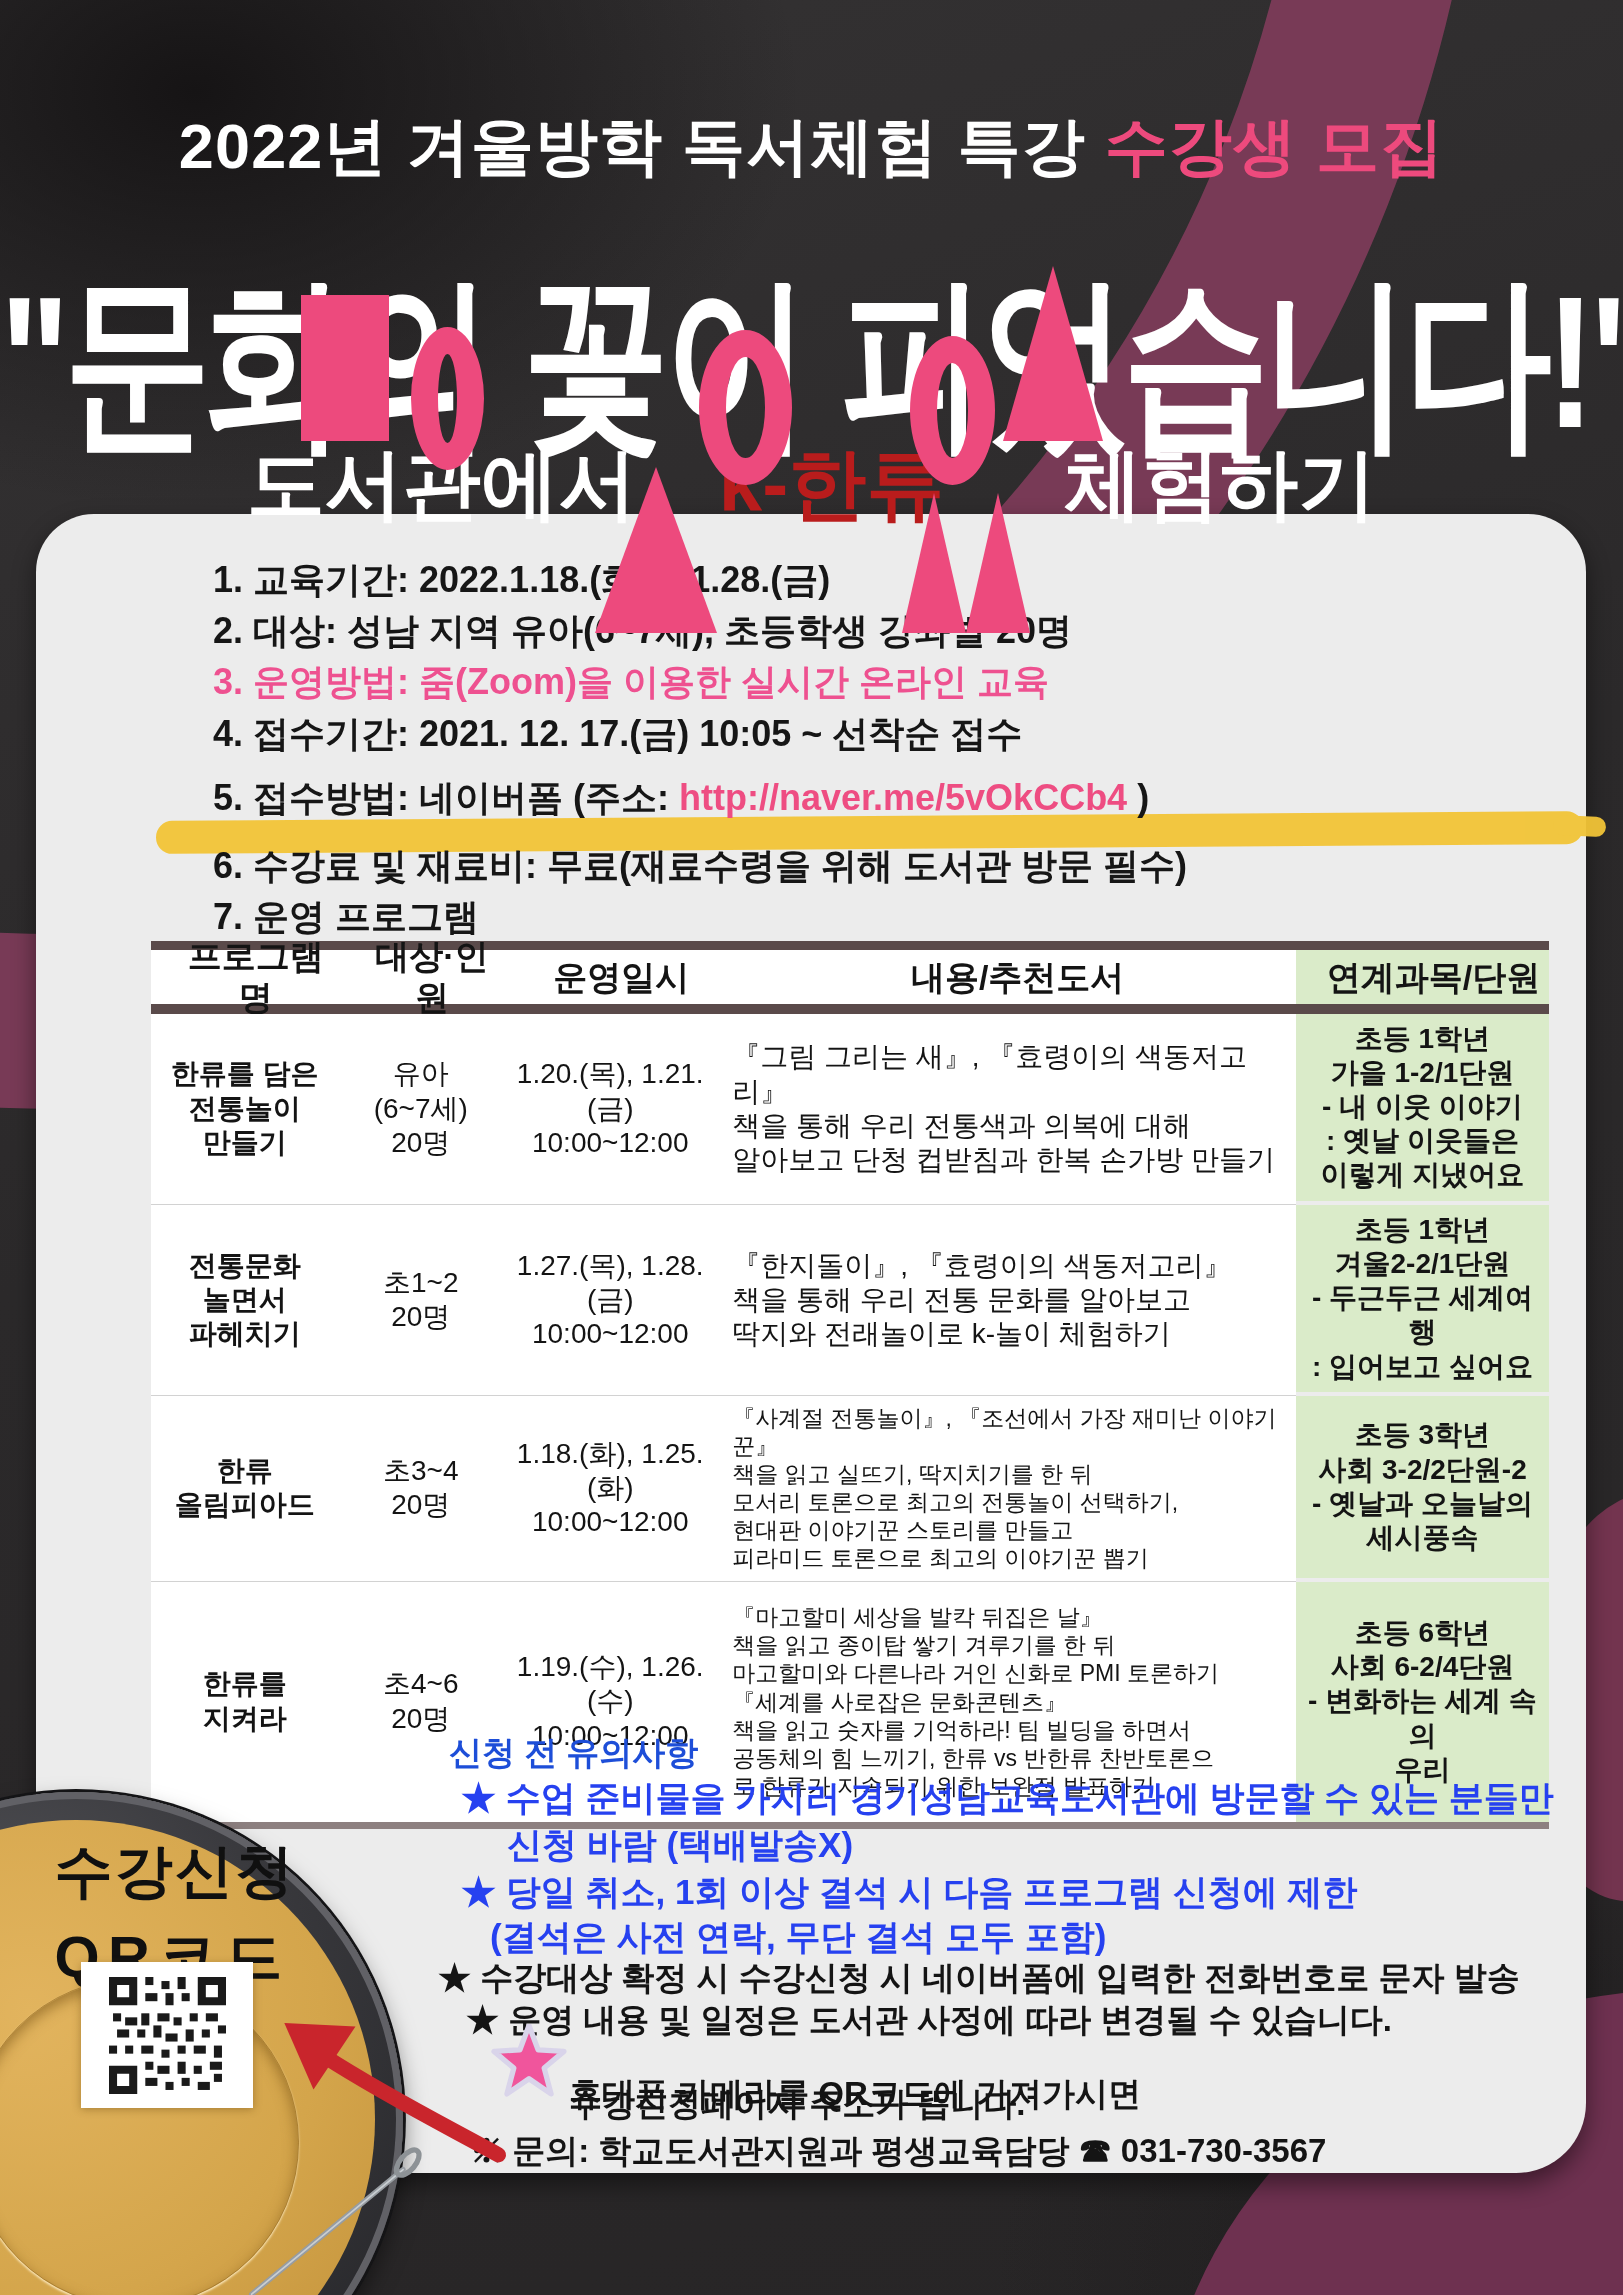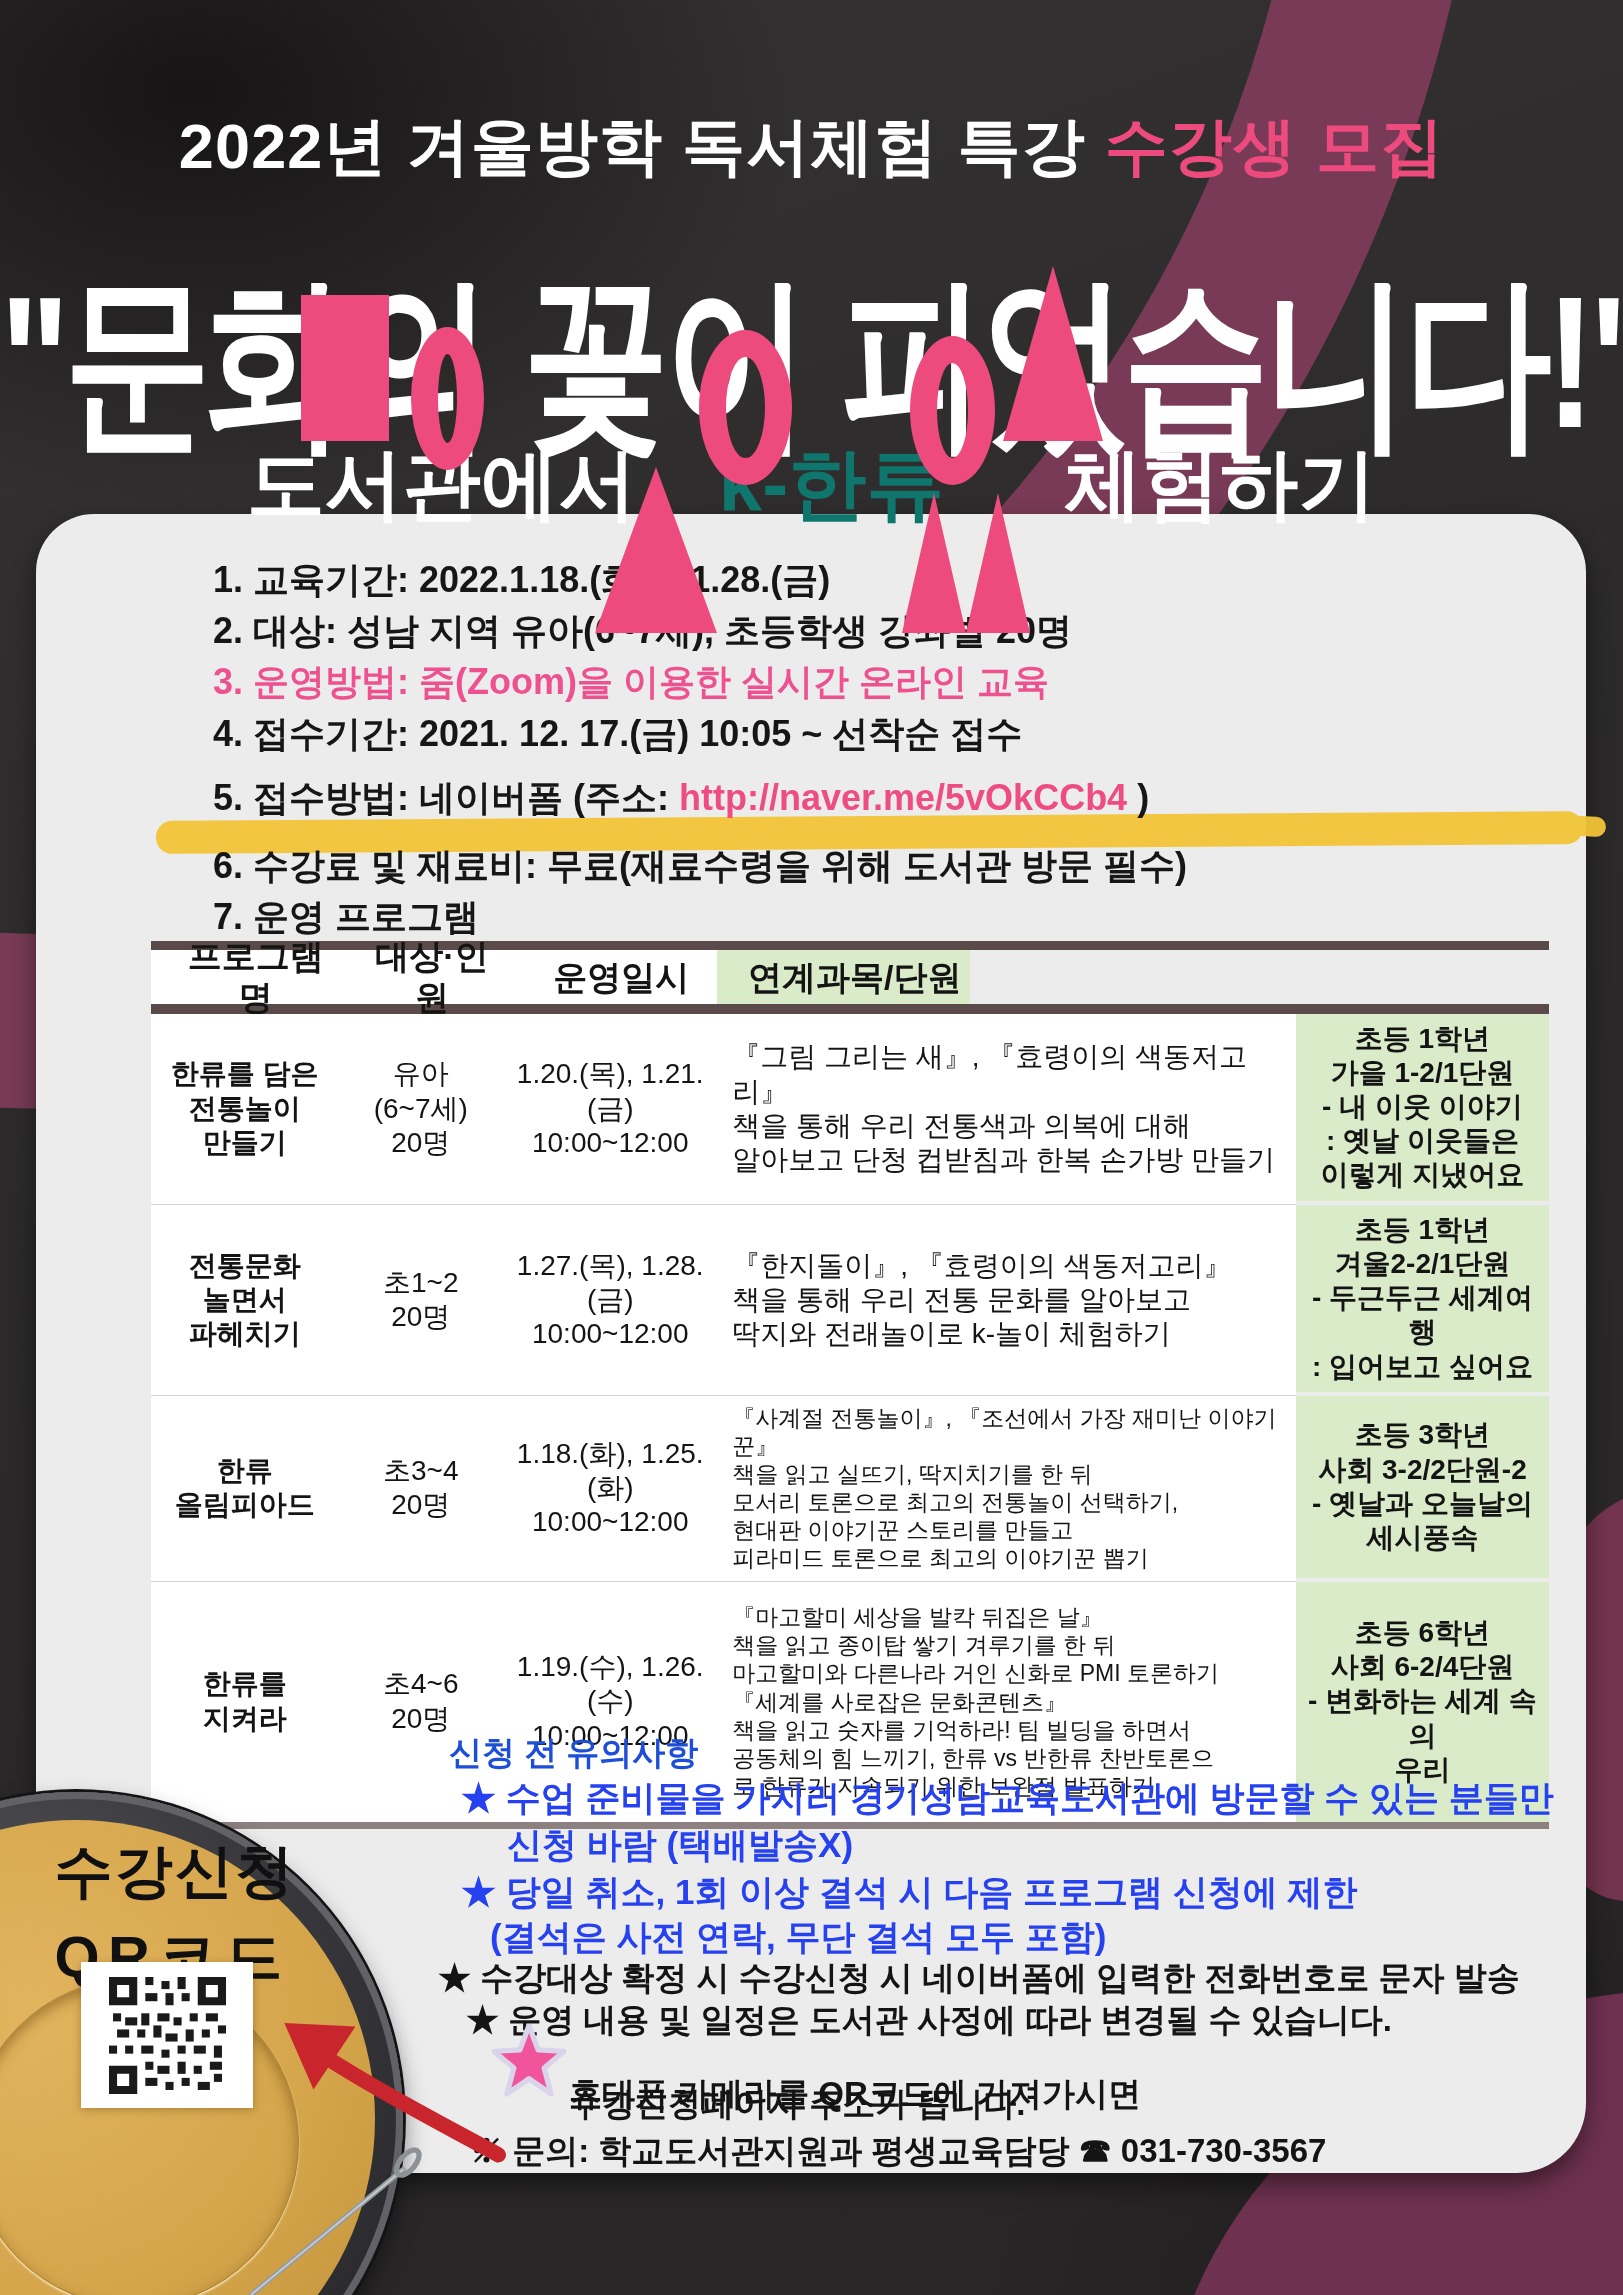--- a/index.html
+++ b/index.html
@@ -23,21 +23,21 @@
   
   .recruit-line{left:0;top:104px;width:100%;text-align:center;font-size:63px;font-weight:bold;
     color:#ffffff;letter-spacing:1.2px;white-space:nowrap;}
   .recruit-line .pink{color:#ed4a7d;}
   .main-title{left:0;top:238px;width:100%;text-align:center;font-size:147px;font-weight:800;
     color:#ffffff;letter-spacing:-5.8px;transform:scaleY(1.28);transform-origin:top center;
     white-space:nowrap;z-index:2;}
   .subtitle{left:0;top:433px;width:100%;text-align:center;font-size:78px;font-weight:bold;
     color:#ffffff;z-index:1;white-space:nowrap;}
   .subtitle .pre{margin-right:82px;}
-  .subtitle .accent{color:#0f766e;margin-right:120px;}
+  .subtitle .accent{color:#b91c1c;margin-right:120px;}
   
   .shape{z-index:3;}
   .sq-square{left:301px;top:295px;width:88px;height:146px;background:#ed4a7d;}
   .donut{border:27px solid #ed4a7d;border-radius:50%;background:transparent;box-sizing:border-box;}
   .d1{left:411px;top:327px;width:73px;height:143px;}
   .d2{left:699px;top:330px;width:93px;height:155px;}
   .d3{left:910px;top:336px;width:85px;height:149px;}
   .tri{width:0;height:0;}
   .t-kkoch{left:595px;top:467px;border-left:61px solid transparent;border-right:61px solid transparent;
     border-bottom:166px solid #ed4a7d;}
@@ -150,20 +150,21 @@
 </div>
 <div class="abs info-item" style="top:842px">6. 수강료 및 재료비: 무료(재료수령을 위해 도서관 방문 필수)</div>
 <div class="abs info-item" style="top:893px;height:41px">7. 운영 프로그램</div>
 
 <div class="abs tbl" style="top:941px">
   <div class="tbl-bar"></div>
   <div class="tbl-row tbl-head">
     <div class="cell c-prog">프로그램명</div>
     <div class="cell c-target">대상·인원</div>
     <div class="cell c-sched">운영일시</div>
+    <div class="cell c-content" style="text-align:center;">내용/추천도서</div>
     <div class="cell c-link" style="border-bottom:none;">연계과목/단원</div>
   </div>
   <div class="tbl-bar"></div>
 
   <div class="tbl-row body-row" style="min-height:172px">
     <div class="cell c-prog pre-line">한류를 담은
 전통놀이
 만들기</div>
     <div class="cell c-target pre-line">유아
 (6~7세)

